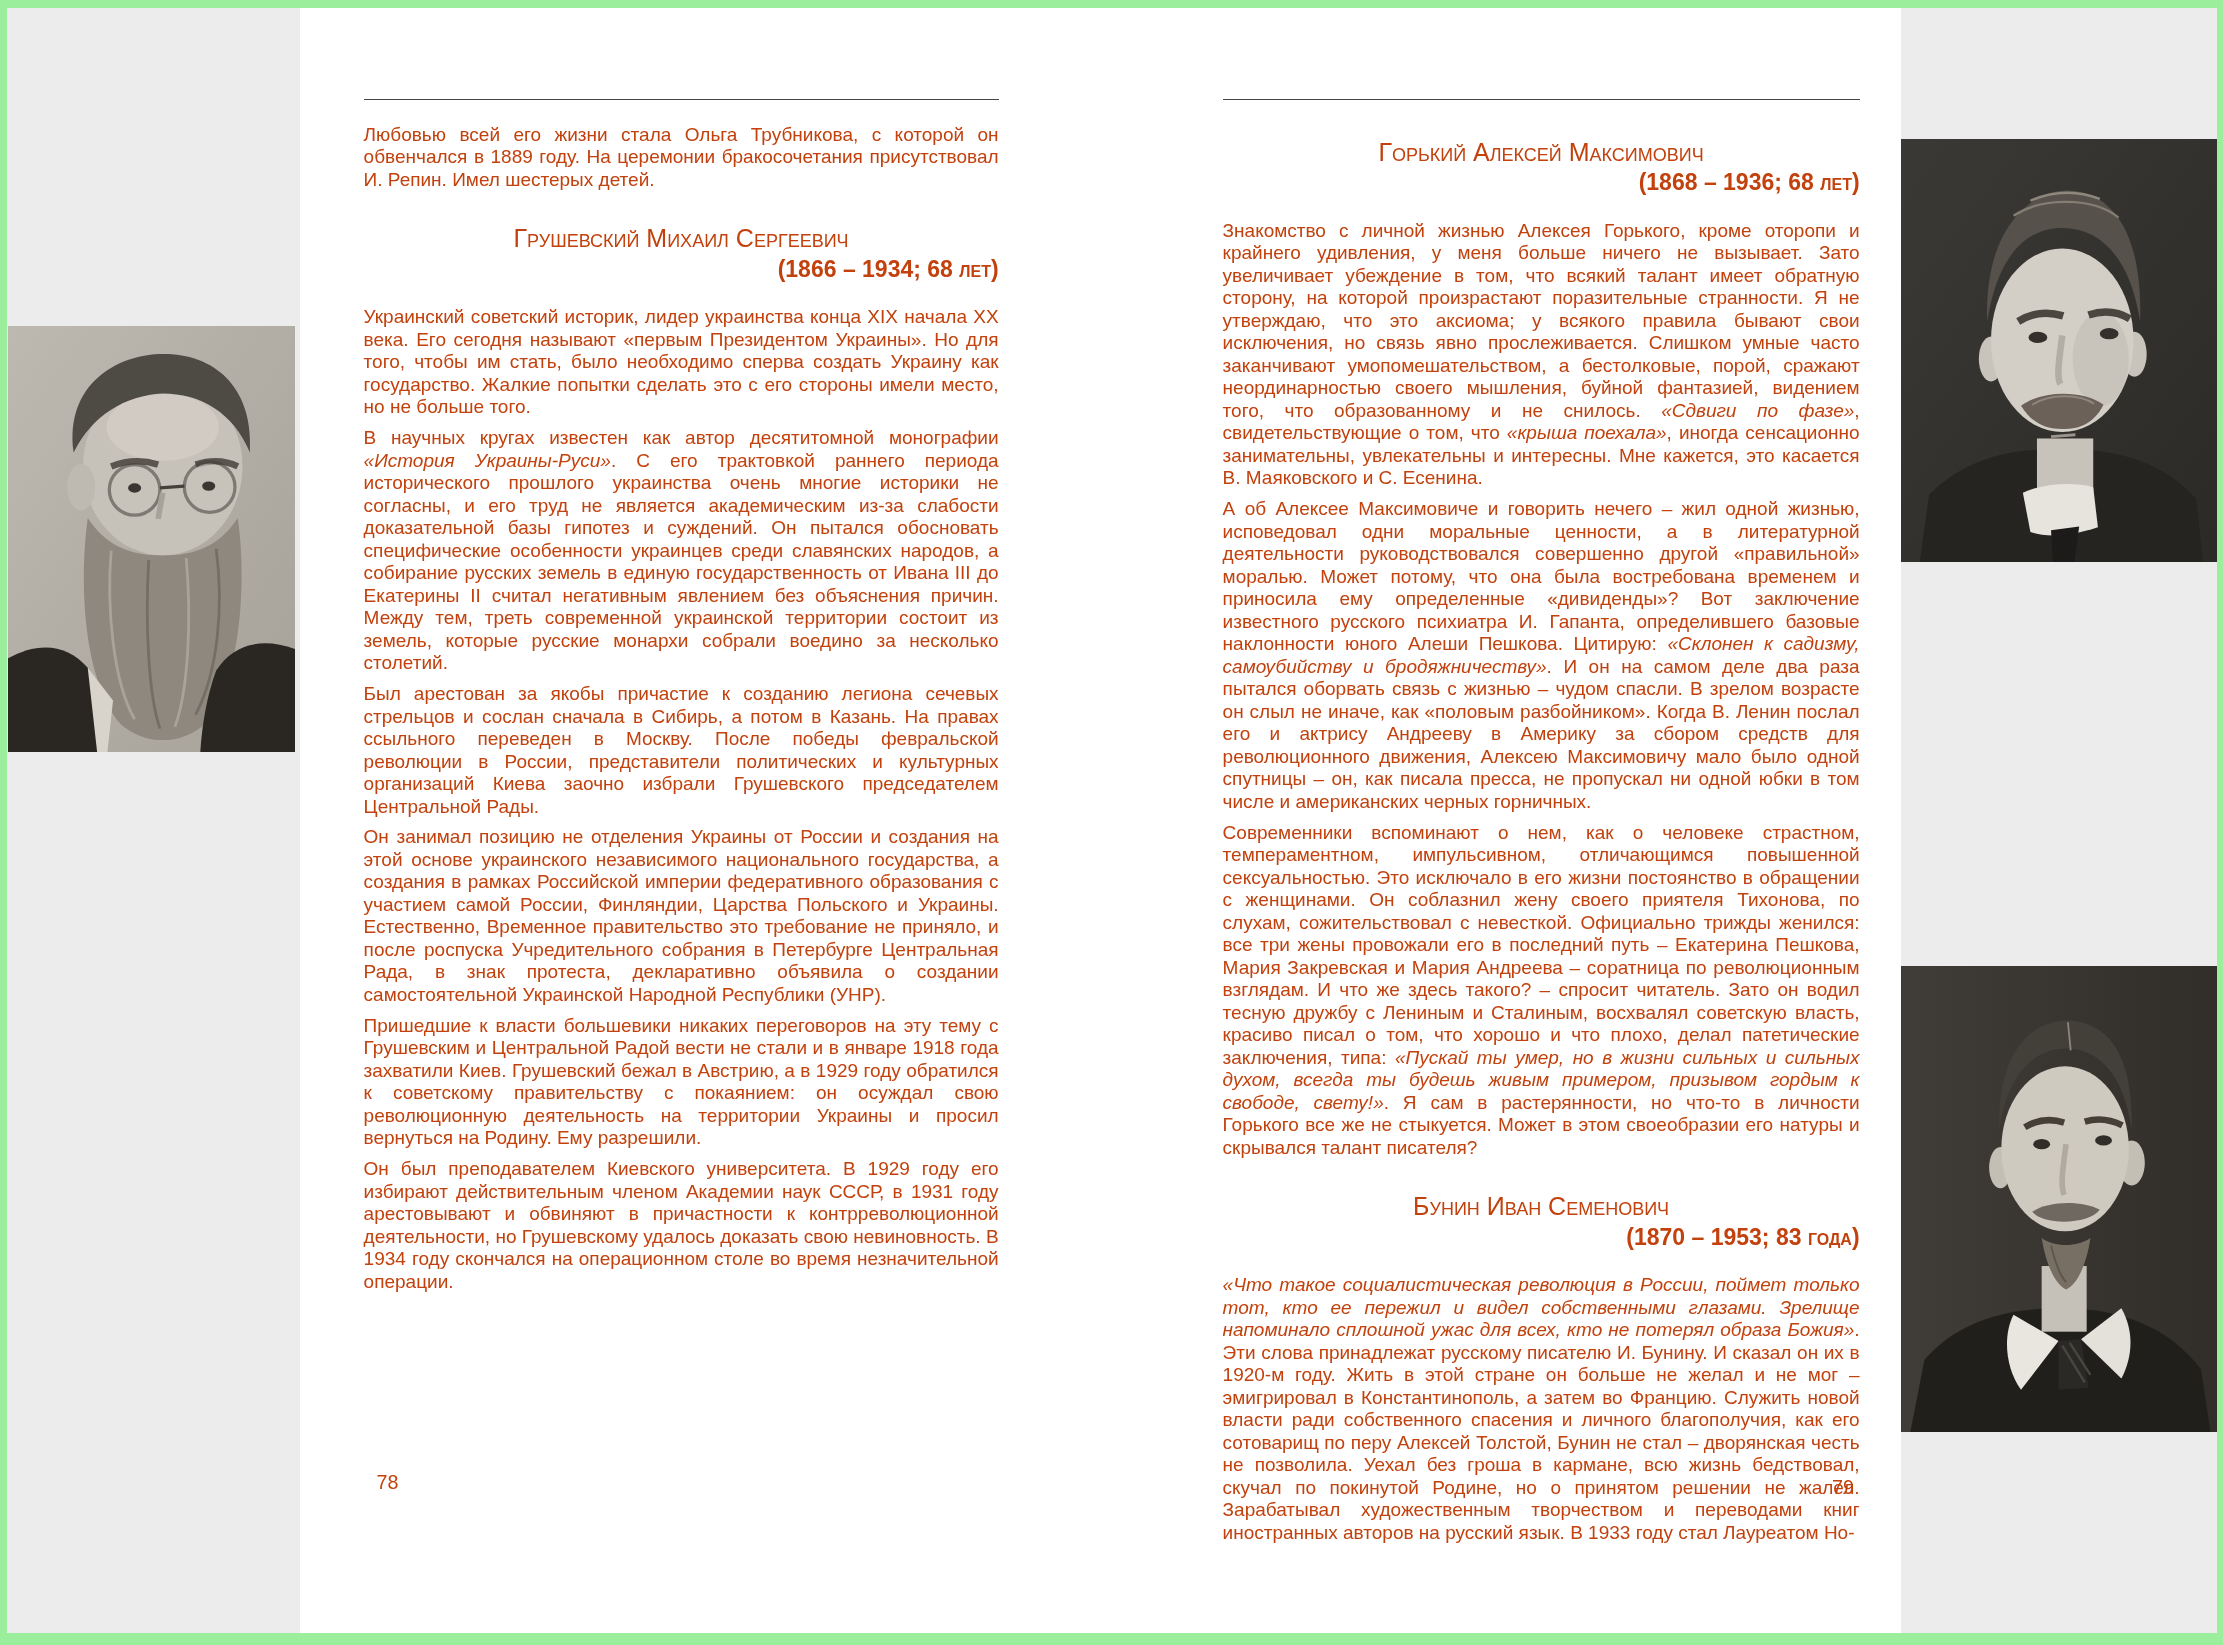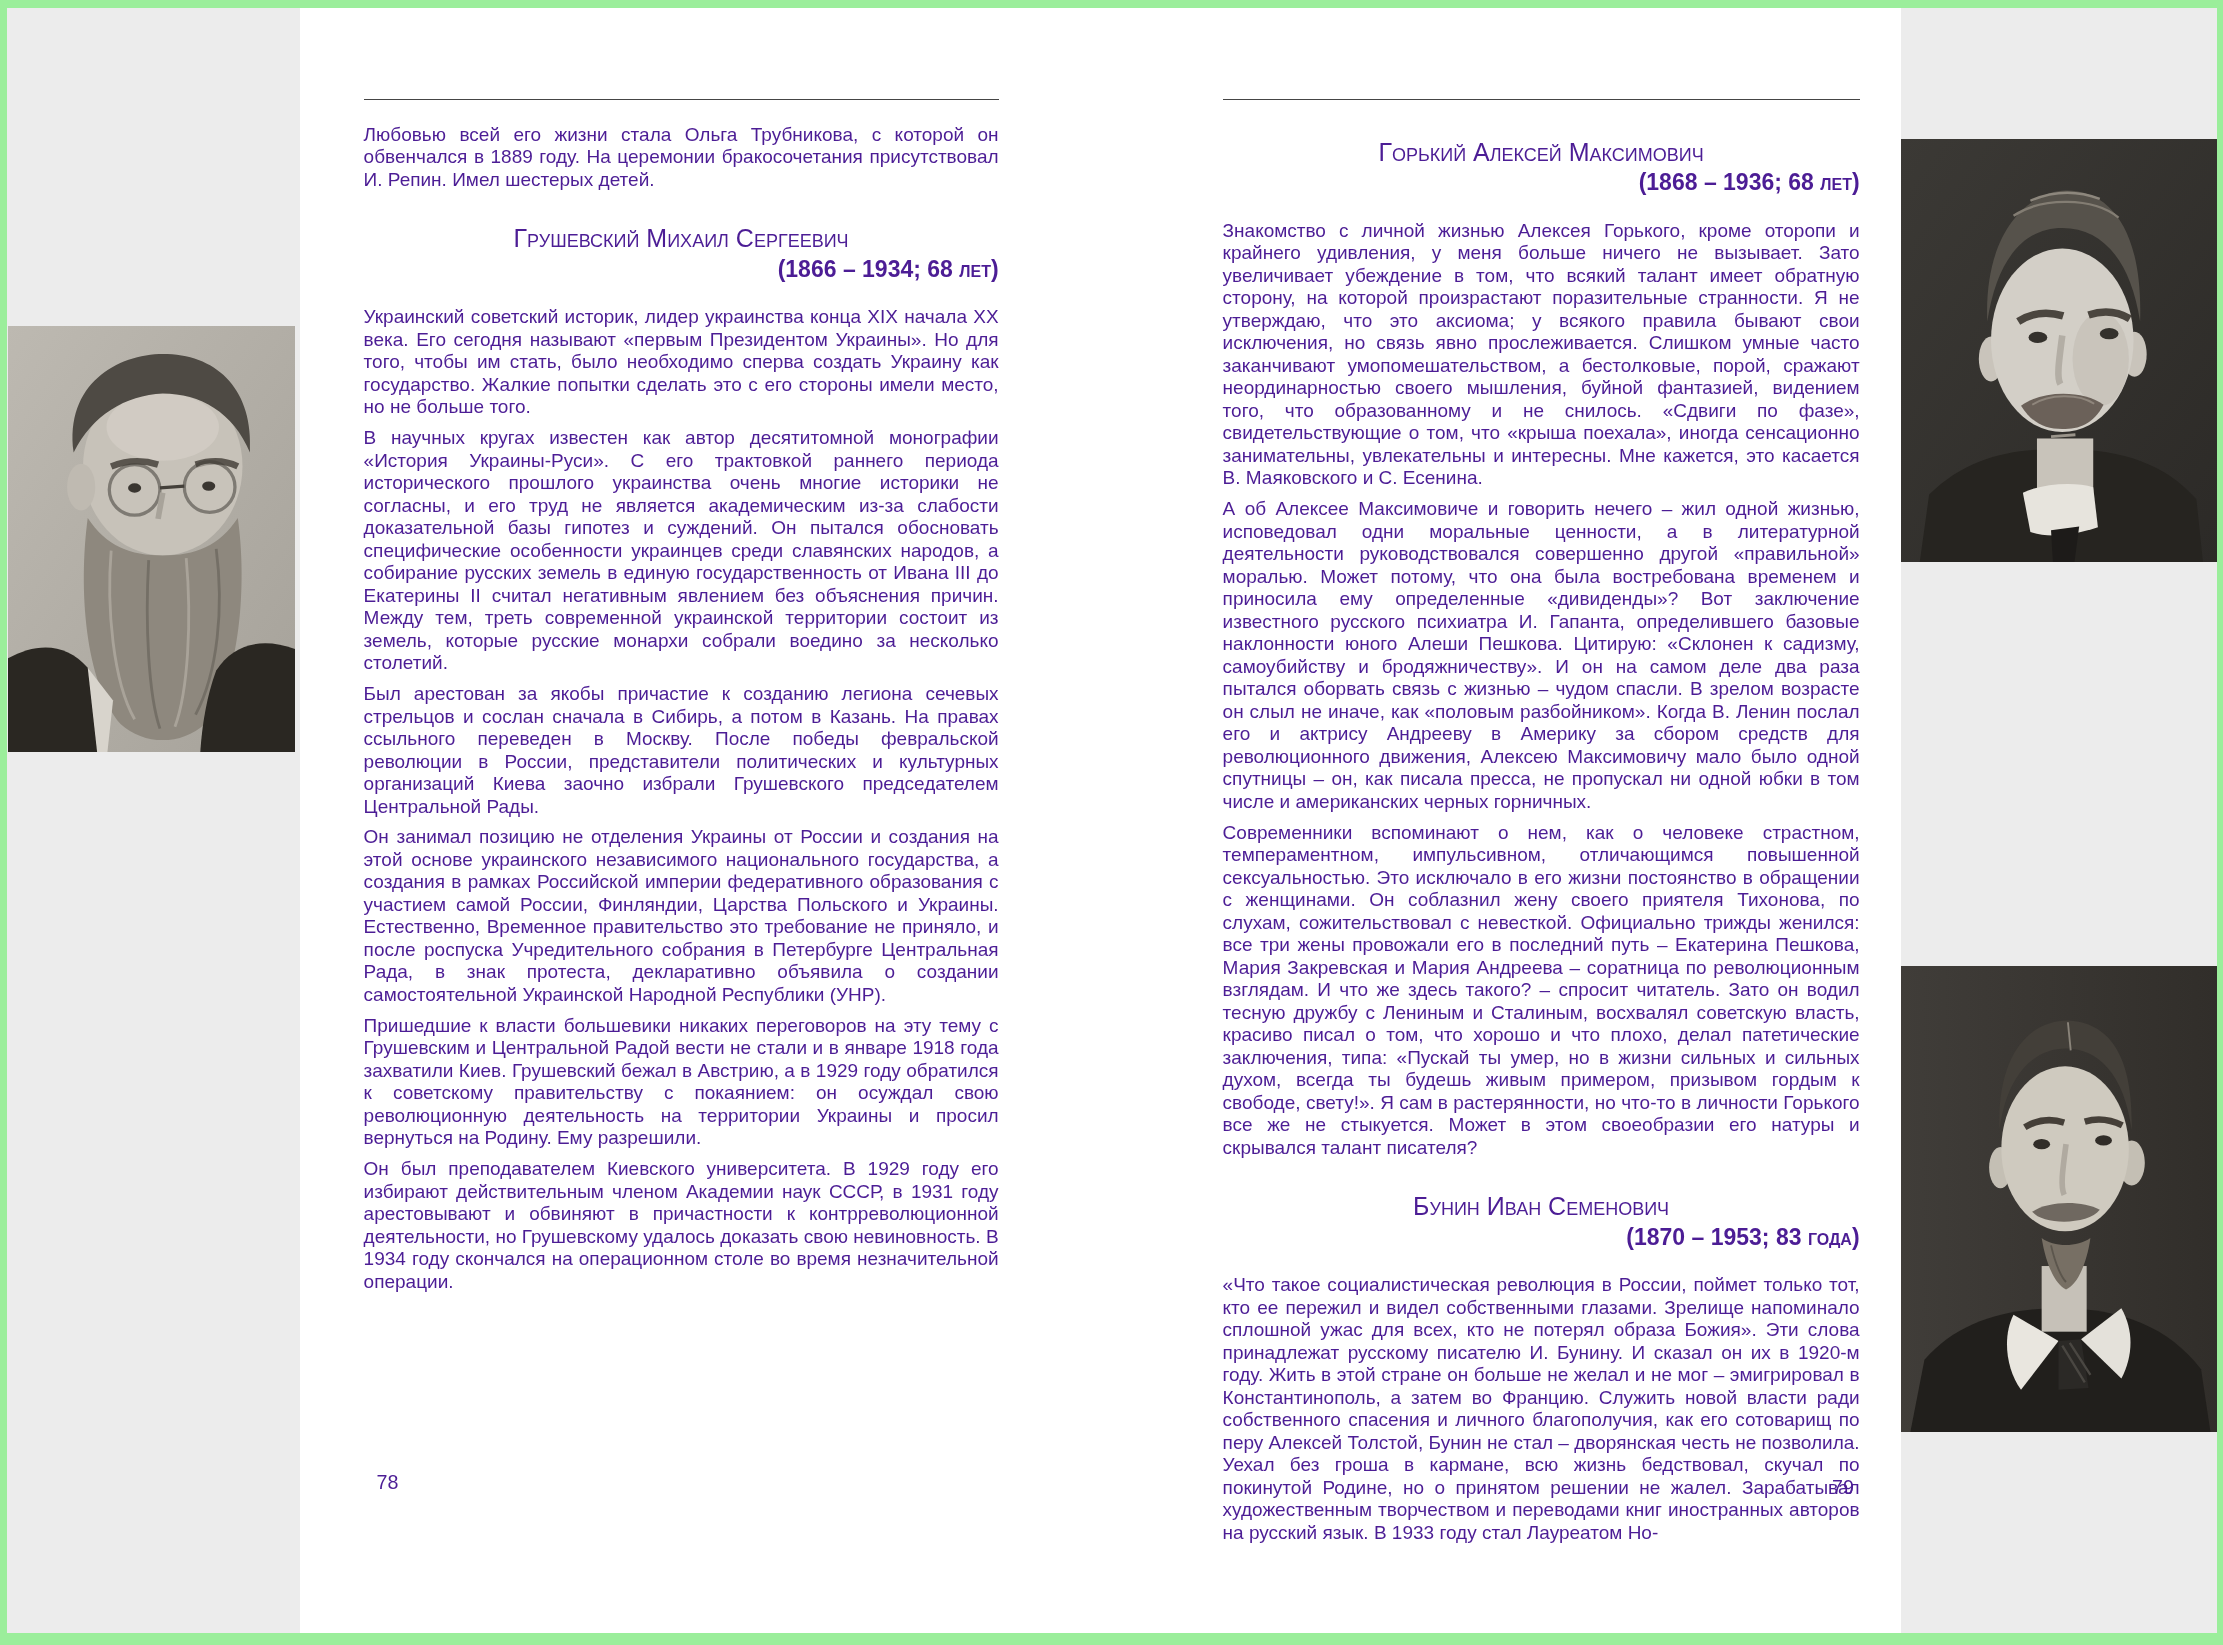--- a/index.html
+++ b/index.html
@@ -2,21 +2,21 @@
 <html lang="ru" style="font-size:15px"><head>
 <meta charset="utf-8">
 <style>
   html,body{margin:0;padding:0;background:#ffffff;}
   .canvas{
     position:relative;
     width:2223px;height:1645px;
     background:#9bee9b;
     overflow:hidden;
     font-family:"Liberation Sans", sans-serif;
-    color:#4c1d95;
+    color:#c2410c;
   }
   .paper{
     position:absolute;left:6.6px;top:7.5px;
     width:2210px;height:1625px;
     background:#ffffff;
   }
   .strip{position:absolute;top:0;height:1625px;background:#ececec;}
   .strip-left{left:0;width:293px;}
   .strip-right{left:1894px;width:316px;}
 
@@ -33,21 +33,21 @@
   .content{position:absolute;left:0;right:0;}
   .page-left .content{top:116px;}
   .page-right .content{top:114px;}
 
   .paras p{
     margin:0 0 8.4px 0;
     font-size:19px;
     line-height:22.5px;
     text-align:justify;
   }
-  .it{}
+  .it{font-style:italic;}
 
   .sec-title{
     margin:32px 0 0 0;
     text-align:center;
     font-weight:400;
     font-variant:small-caps;
     font-size:25px;
     line-height:31px;
   }
   .page-right .sec-first .sec-title{margin-top:15px;}

